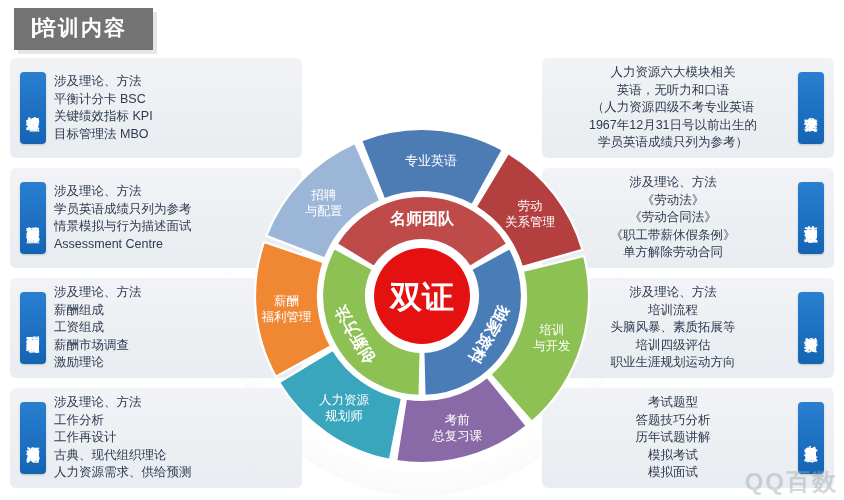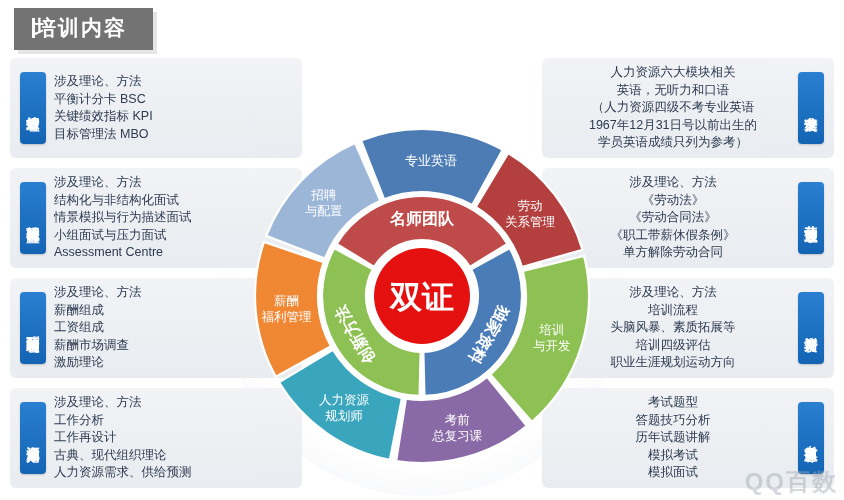--- a/index.html
+++ b/index.html
@@ -138,23 +138,22 @@
         <div>涉及理论、方法</div>
         <div>平衡计分卡 BSC</div>
         <div>关键绩效指标 KPI</div>
         <div>目标管理法 MBO</div>
       </div>
     </div>
     <div class="card left">
       <div class="vtab">招聘与配置</div>
       <div class="lines">
         <div>涉及理论、方法</div>
-        <div>结构化与非结构化面试</div>
+        <div>学员英语成绩只列为参考</div>
         <div>情景模拟与行为描述面试</div>
-        <div>小组面试与压力面试</div>
         <div>Assessment Centre</div>
       </div>
     </div>
     <div class="card left">
       <div class="vtab">薪酬福利管理</div>
       <div class="lines">
         <div>涉及理论、方法</div>
         <div>薪酬组成</div>
         <div>工资组成</div>
         <div>薪酬市场调查</div>

